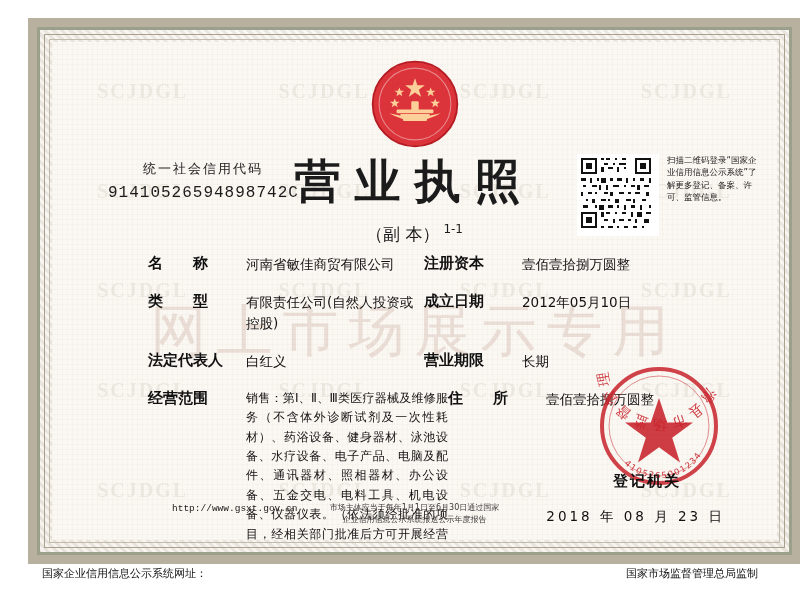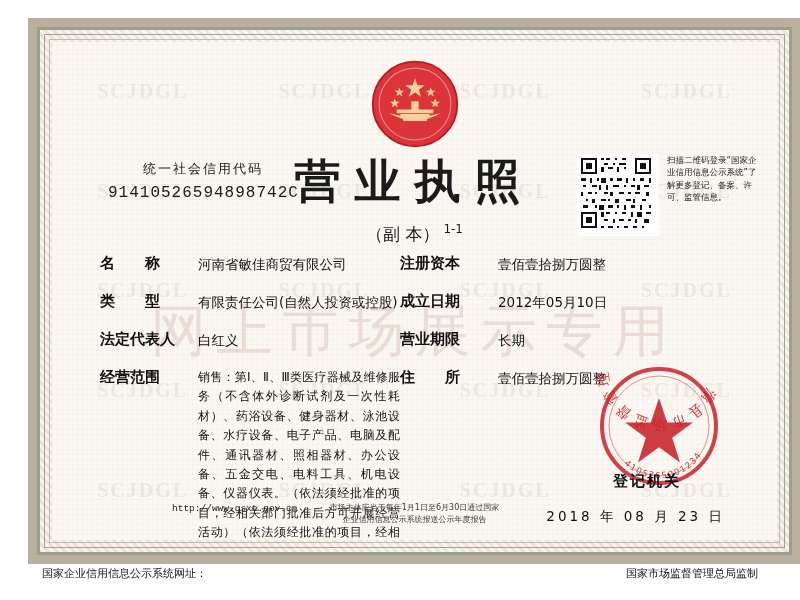--- a/index.html
+++ b/index.html
@@ -94,21 +94,21 @@
     font-family:"Liberation Mono","DejaVu Sans Mono",monospace;}
   
   .qr-wrap{position:absolute;right:118px;top:112px;width:78px;height:78px;background:#fff;padding:2px;}
   .qr-note{
     position:absolute;right:20px;top:112px;width:90px;
     font-size:8.5px;line-height:1.45;color:#1b1b1b;
     font-family:"DejaVu Sans",sans-serif;
   }
   
   .fields{position:absolute;left:48px;top:212px;width:600px;}
-  .row{display:flex;margin-bottom:17px;}
+  .row{display:flex;margin-bottom:17px;margin-left:48px;}
   .col-l{width:300px;display:flex;}
   .col-r{width:300px;display:flex;}
   .lab{
     width:92px;flex:none;font-size:15px;font-weight:bold;color:#111;
     font-family:"DejaVu Sans",sans-serif;letter-spacing:0px;
     display:flex;justify-content:space-between;
   }
   .val{
     font-size:13.5px;color:#111;font-family:"DejaVu Sans",sans-serif;
     line-height:1.55;padding-left:6px;

